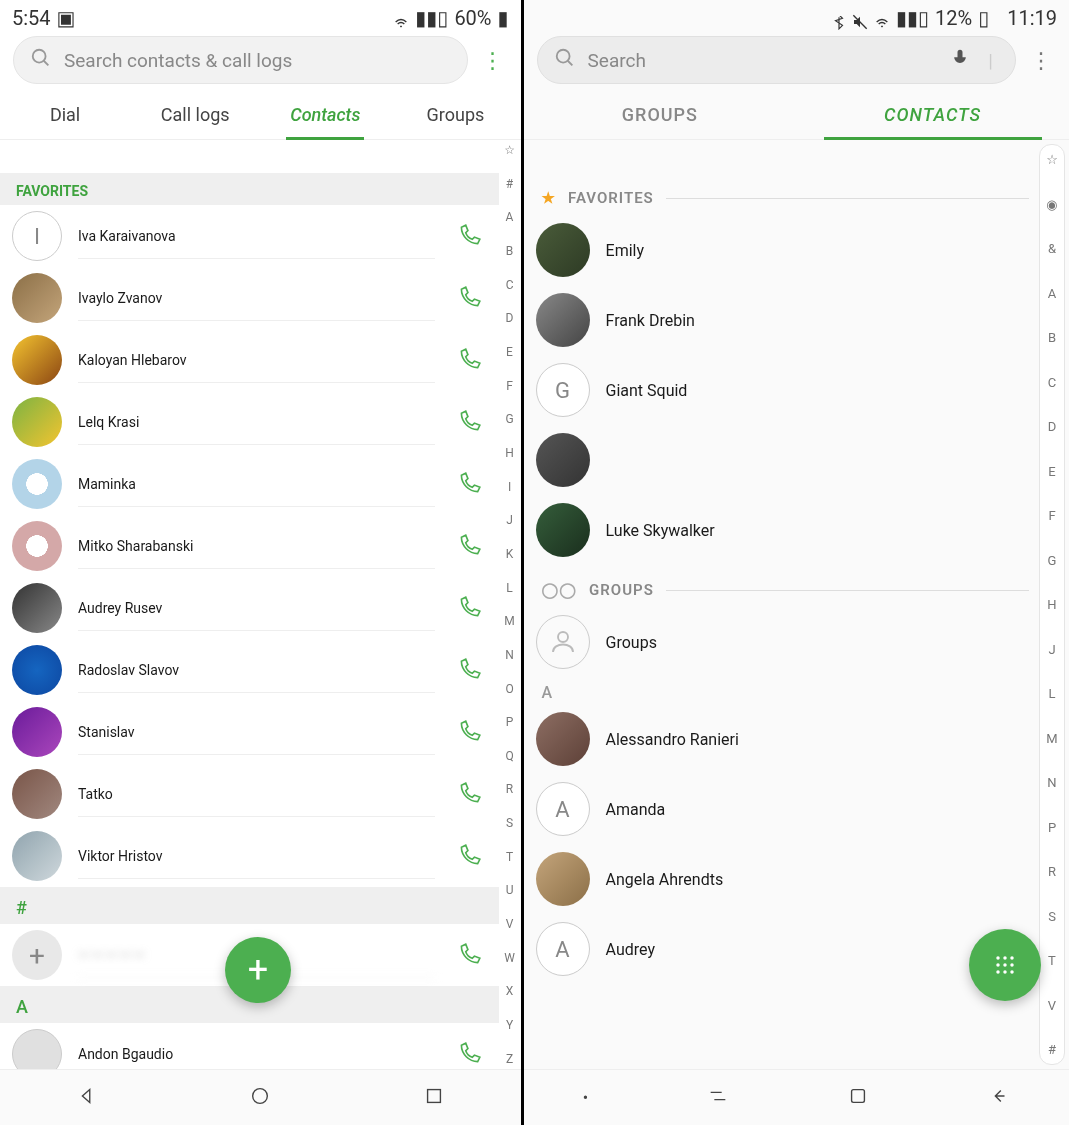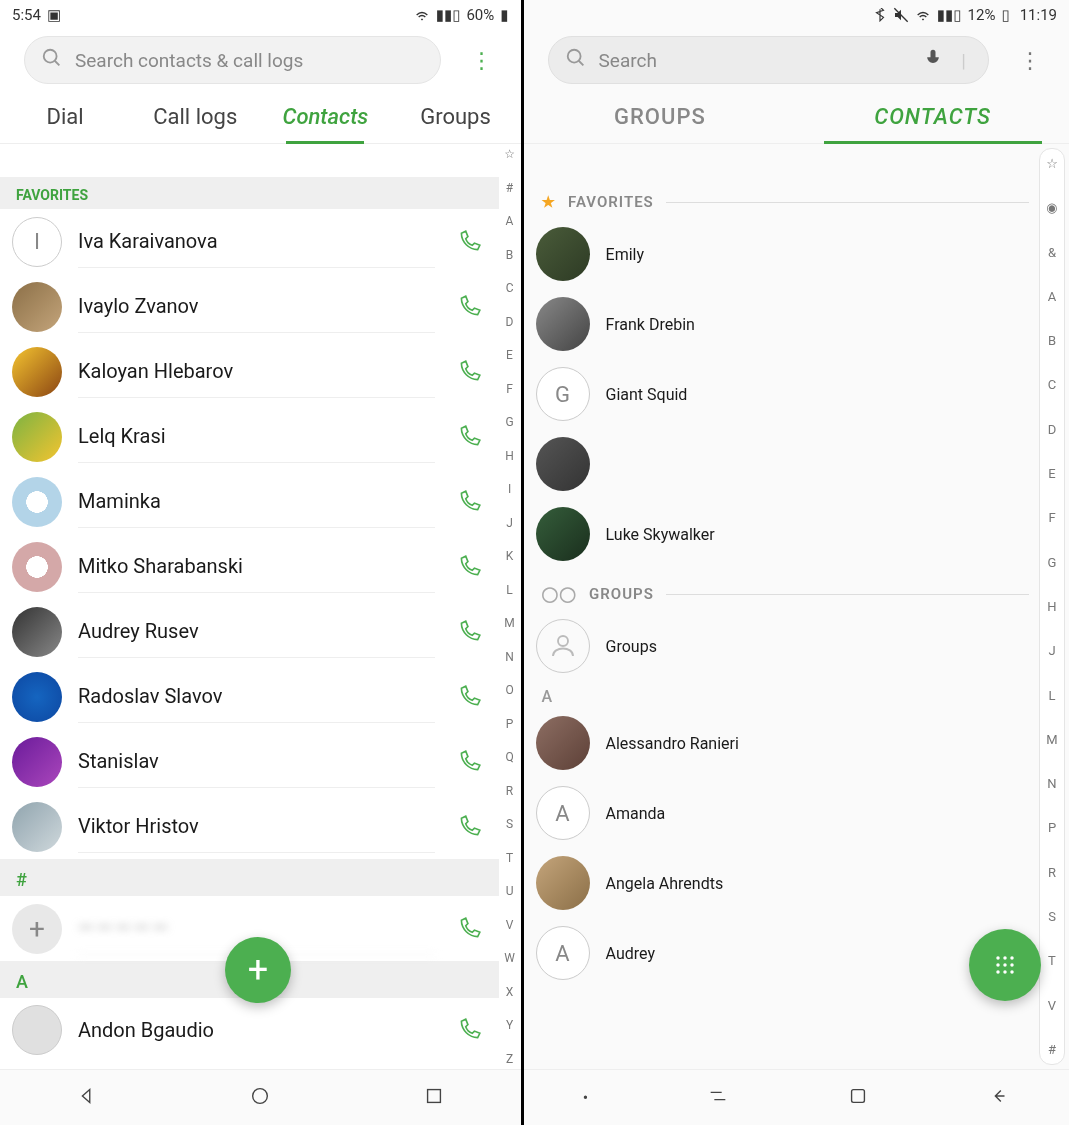--- a/index.html
+++ b/index.html
@@ -19,34 +19,34 @@
   overflow: hidden;
 }
 .phone-left { width: 522px; }
 .phone-right { width: 547px; background: #fafafa; }
 .divider-v { width: 0; border-left: 3px solid #000; }
 
 
 .statusbar {
   height: 30px;
   display: flex;
-  align-items: center;
+  align-items: flex-end;
   padding: 0 12px;
-  font-size: 15px;
+  font-size: 20px;
   color: #333;
 }
 .statusbar .spacer { flex: 1; }
 .statusbar .icon { margin-left: 6px; display: inline-flex; align-items: center; }
 
 
 .search-row {
   display: flex;
   align-items: center;
-  padding: 6px 24px;
-  gap: 26px;
+  padding: 6px 13px;
+  gap: 10px;
 }
 .search-pill {
   flex: 1;
   height: 48px;
   border-radius: 24px;
   background: #f2f2f2;
   border: 1px solid #e5e5e5;
   display: flex;
   align-items: center;
   padding: 0 16px;
@@ -67,21 +67,21 @@
 
 
 .tabs {
   display: flex;
   border-bottom: 1px solid #eee;
 }
 .tab {
   flex: 1;
   text-align: center;
   padding: 14px 0;
-  font-size: 22px;
+  font-size: 18px;
   color: #444;
   position: relative;
 }
 .tab.active { color: #3fa33f; font-weight: 500; font-style: italic; }
 .tab.active::after {
   content: "";
   position: absolute;
   left: 20%; right: 20%; bottom: -1px;
   height: 3px;
   background: #3fa33f;
@@ -162,21 +162,21 @@
 .avatar.photo-r1 { background: linear-gradient(135deg,#4a5c3a,#2d3a24); }
 .avatar.photo-r2 { background: linear-gradient(135deg,#888,#444); }
 .avatar.photo-r3 { background: linear-gradient(135deg,#555,#333); }
 .avatar.photo-r4 { background: linear-gradient(135deg,#355e3b,#1a2e1d); }
 .avatar.photo-r5 { background: linear-gradient(135deg,#8d6e63,#5d4037); }
 .avatar.photo-r6 { background: linear-gradient(135deg,#c4a57b,#8b6f47); }
 .avatar.plus { background: #e8e8e8; color: #888; font-size: 28px; }
 
 .contact-name {
   flex: 1;
-  font-size: 20px;
+  font-size: 14px;
   color: #1a1a1a;
   border-bottom: 1px solid #eee;
   padding: 14px 0;
 }
 .phone-right .contact-name { border: none; padding: 10px 0; font-size: 16px; }
 .contact-row:last-child .contact-name { border: none; }
 
 .call-btn {
   width: 36px;
   color: #4CAF50;
@@ -364,20 +364,29 @@
     <div class="contact-name">Radoslav Slavov</div>
     <div class="call-btn">
             <svg viewBox="0 0 24 24" fill="none" stroke="#4CAF50" stroke-width="1.5">
               <path d="M5 4c0 8 7 15 15 15l2-4-5-2-2 2c-3-1-5-3-6-6l2-2-2-5-4 2z"></path>
             </svg>
           </div>
   </div>
         <div class="contact-row">
     <div class="avatar photo8"></div>
     <div class="contact-name">Stanislav</div>
+    <div class="call-btn">
+            <svg viewBox="0 0 24 24" fill="none" stroke="#4CAF50" stroke-width="1.5">
+              <path d="M5 4c0 8 7 15 15 15l2-4-5-2-2 2c-3-1-5-3-6-6l2-2-2-5-4 2z"></path>
+            </svg>
+          </div>
+  </div>
+        <div class="contact-row">
+    <div class="avatar photo9"></div>
+    <div class="contact-name">Tatko</div>
     <div class="call-btn">
             <svg viewBox="0 0 24 24" fill="none" stroke="#4CAF50" stroke-width="1.5">
               <path d="M5 4c0 8 7 15 15 15l2-4-5-2-2 2c-3-1-5-3-6-6l2-2-2-5-4 2z"></path>
             </svg>
           </div>
   </div>
         <div class="contact-row">
     <div class="avatar photo10"></div>
     <div class="contact-name">Viktor Hristov</div>
     <div class="call-btn">
@@ -470,21 +479,21 @@
         </svg>
     </span>
     <span class="icon">
       <svg viewBox="0 0 24 24" width="16" height="16" fill="none" stroke="currentColor" stroke-width="2">
           <path d="M4 12c5-5 11-5 16 0M7 15c3-3 7-3 10 0M11 18l1 1 1-1"></path>
         </svg>
     </span>
     <span class="icon">▮▮▯</span>
     <span class="icon">12%</span>
     <span class="icon">▯</span>
-    <span class="icon" style="margin-left:10px;">11:19</span>
+    <span class="icon" style="margin-left:18px;">11:19</span>
   </div>
 
   <div class="search-row">
     <div class="search-pill">
       <span class="search-icon">
         <svg viewBox="0 0 24 24" fill="none" stroke="#999" stroke-width="2">
             <circle cx="10" cy="10" r="7"></circle>
             <line x1="20" y1="20" x2="15" y2="15"></line>
           </svg>
       </span>

